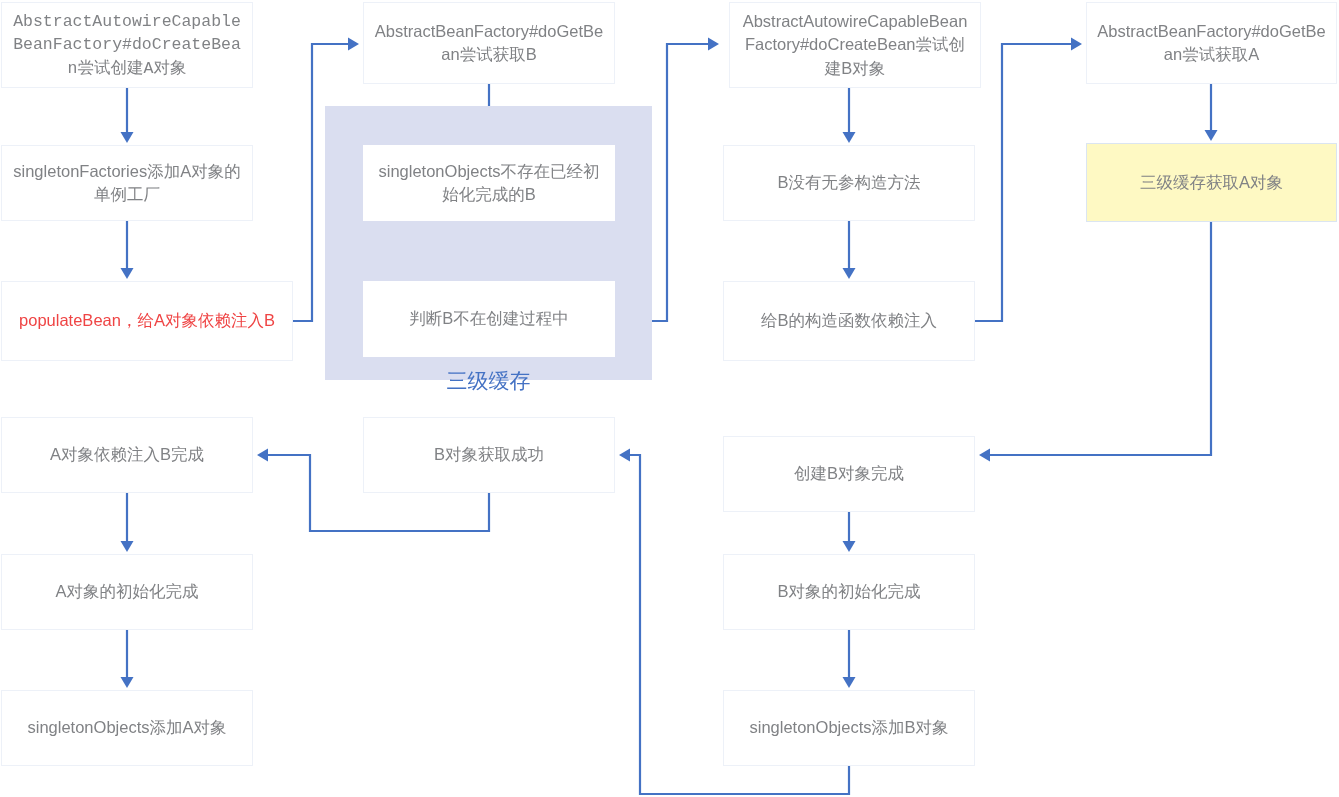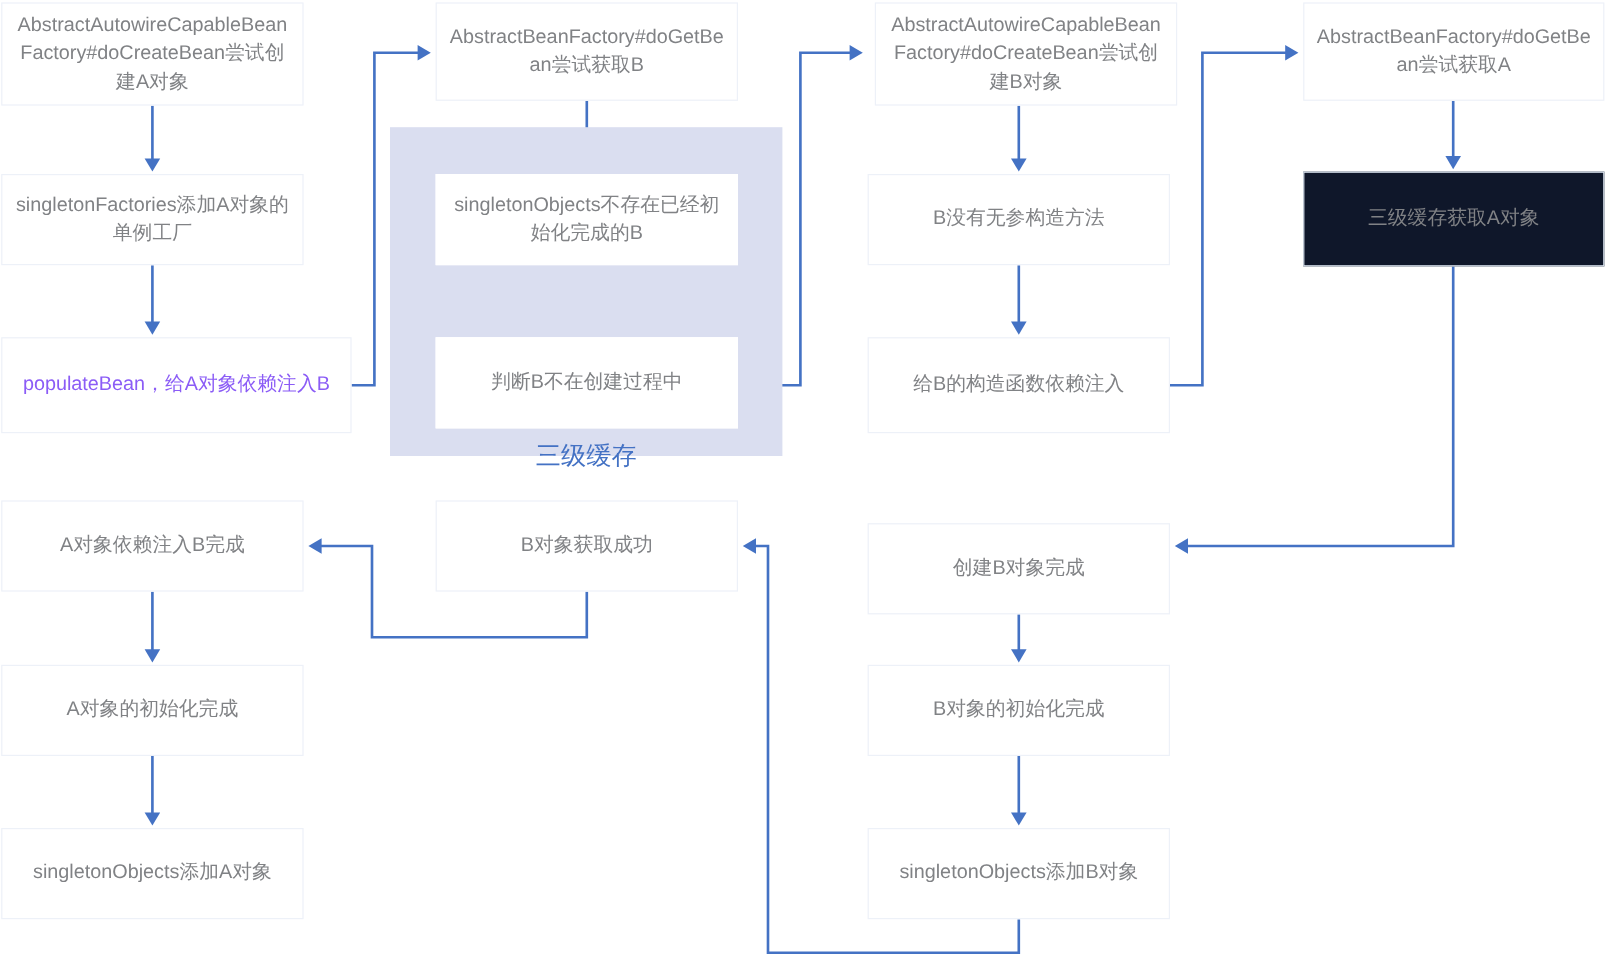--- a/index.html
+++ b/index.html
@@ -49,21 +49,21 @@
     display: flex;
     align-items: center;
     justify-content: center;
     padding: 2px 9px;
     word-break: break-all;
   }
   .node.plain {
     border-color: #edf1f8;
   }
   .node.filled {
-    background: #0f172a;
+    background: #fef9c3;
     border-color: #dbe5f1;
   }
   .node.on-group {
     border-color: #ffffff;
   }
   .node-text {
     display: block;
     width: 100%;
   }
 </style>
@@ -107,27 +107,27 @@
       <polygon points="127,552 120.5,541 133.5,541" fill="#4472c4"></polygon>
       <polyline points="127,630 127,679" fill="none" stroke="#4472c4" stroke-width="2.2" stroke-linejoin="miter" stroke-linecap="butt"></polyline>
       <polygon points="127,688 120.5,677 133.5,677" fill="#4472c4"></polygon>
     </svg>
 
   <div id="group-layer">
       <div class="cache-group" style="left: 325px; top: 106px; width: 327px; height: 274px; background: rgb(218, 222, 240);"></div>
       <div class="cache-label" style="left: 325px; top: 370px; width: 327px; color: rgb(68, 114, 196);">三级缓存</div>
     </div>
   <div id="node-layer">
-      <div class="node plain" style="left: 1px; top: 2px; width: 252px; height: 86px; color: rgb(128, 130, 133);">
+      <div class="node plain" style="left: 1px; top: 2px; width: 252px; height: 86px; color: rgb(128, 130, 133); font-family: Liberation Mono, monospace;">
         <span class="node-text">AbstractAutowireCapableBeanFactory#doCreateBean尝试创建A对象</span>
       </div>
       <div class="node plain" style="left: 1px; top: 145px; width: 252px; height: 76px; color: rgb(128, 130, 133);">
         <span class="node-text">singletonFactories添加A对象的单例工厂</span>
       </div>
-      <div class="node plain" style="left: 1px; top: 281px; width: 292px; height: 80px; color: #8b5cf6;">
+      <div class="node plain" style="left: 1px; top: 281px; width: 292px; height: 80px; color: #ef4444;">
         <span class="node-text">populateBean，给A对象依赖注入B</span>
       </div>
       <div class="node plain" style="left: 1px; top: 417px; width: 252px; height: 76px; color: rgb(128, 130, 133);">
         <span class="node-text">A对象依赖注入B完成</span>
       </div>
       <div class="node plain" style="left: 1px; top: 554px; width: 252px; height: 76px; color: rgb(128, 130, 133);">
         <span class="node-text">A对象的初始化完成</span>
       </div>
       <div class="node plain" style="left: 1px; top: 690px; width: 252px; height: 76px; color: rgb(128, 130, 133);">
         <span class="node-text">singletonObjects添加A对象</span>

